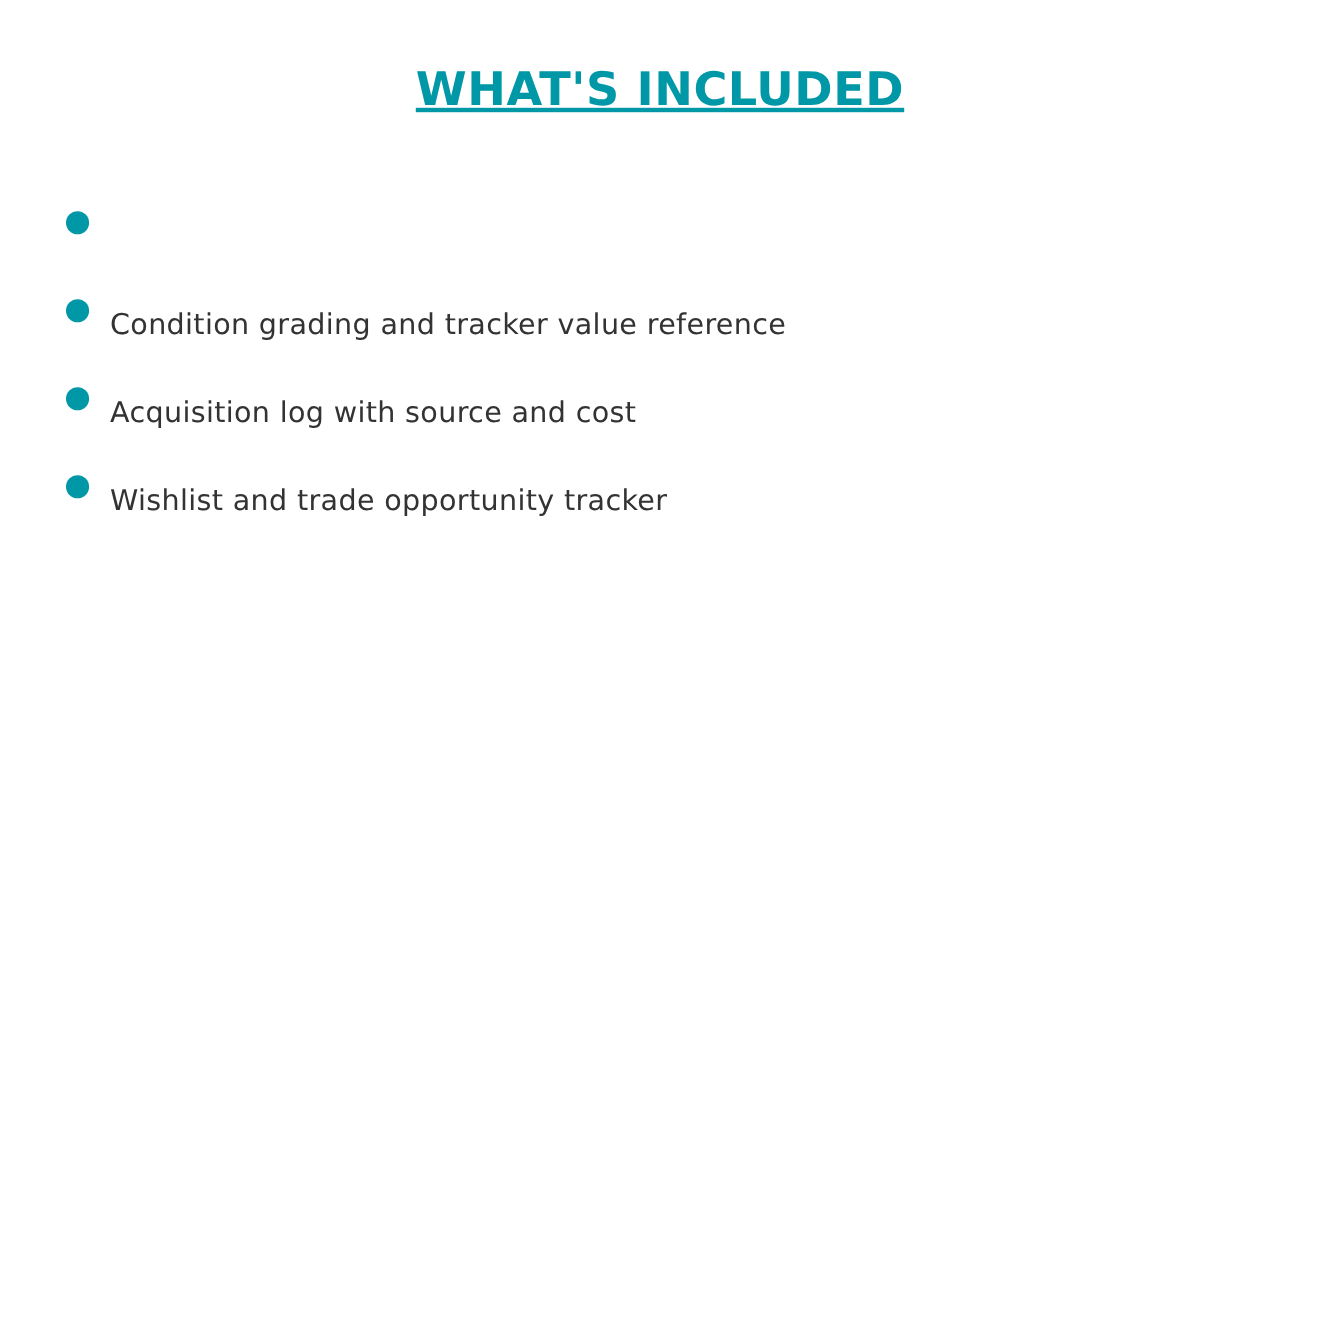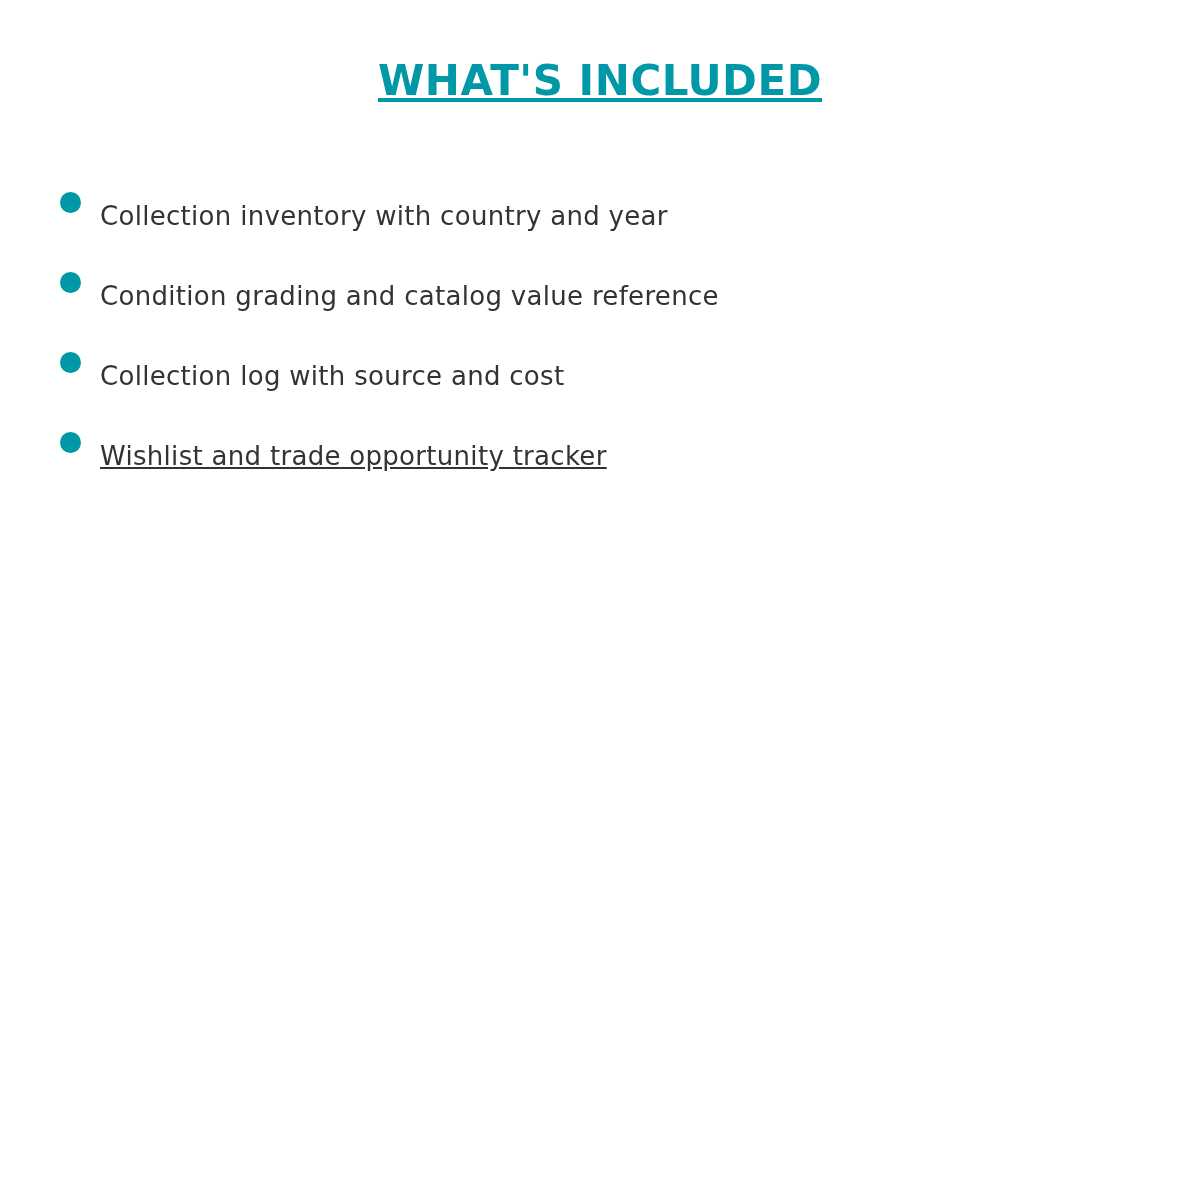--- a/index.html
+++ b/index.html
@@ -11,27 +11,26 @@
   .text { position:absolute; left:100px; top:8px; font-size:26px; line-height:32px; color:#333333; white-space:nowrap; letter-spacing:0.3px; }
 </style>
 </head>
 <body style="background: rgb(255, 255, 255);">
 
 <div class="title" style="color: rgb(0, 151, 167);">WHAT'S INCLUDED</div>
 
 <div class="list">
   <div class="item" style="top:192px;">
     <span class="dot" style="background: rgb(0, 151, 167);"></span>
-    <span class="text" style="color: rgb(51, 51, 51);">Collection inventory with country and year</span>
   </div>
   <div class="item" style="top:272px;">
     <span class="dot" style="background: rgb(0, 151, 167);"></span>
-    <span class="text" style="color: rgb(51, 51, 51);">Condition grading and catalog value reference</span>
+    <span class="text" style="color: rgb(51, 51, 51);">Condition grading and tracker value reference</span>
   </div>
   <div class="item" style="top:352px;">
     <span class="dot" style="background: rgb(0, 151, 167);"></span>
-    <span class="text" style="color: rgb(51, 51, 51);">Collection log with source and cost</span>
+    <span class="text" style="color: rgb(51, 51, 51);">Acquisition log with source and cost</span>
   </div>
   <div class="item" style="top:432px;">
     <span class="dot" style="background: rgb(0, 151, 167);"></span>
-    <span class="text" style="color: rgb(51, 51, 51); text-decoration: underline;">Wishlist and trade opportunity tracker</span>
+    <span class="text" style="color: rgb(51, 51, 51);">Wishlist and trade opportunity tracker</span>
   </div>
 </div>
 
 </body></html>

